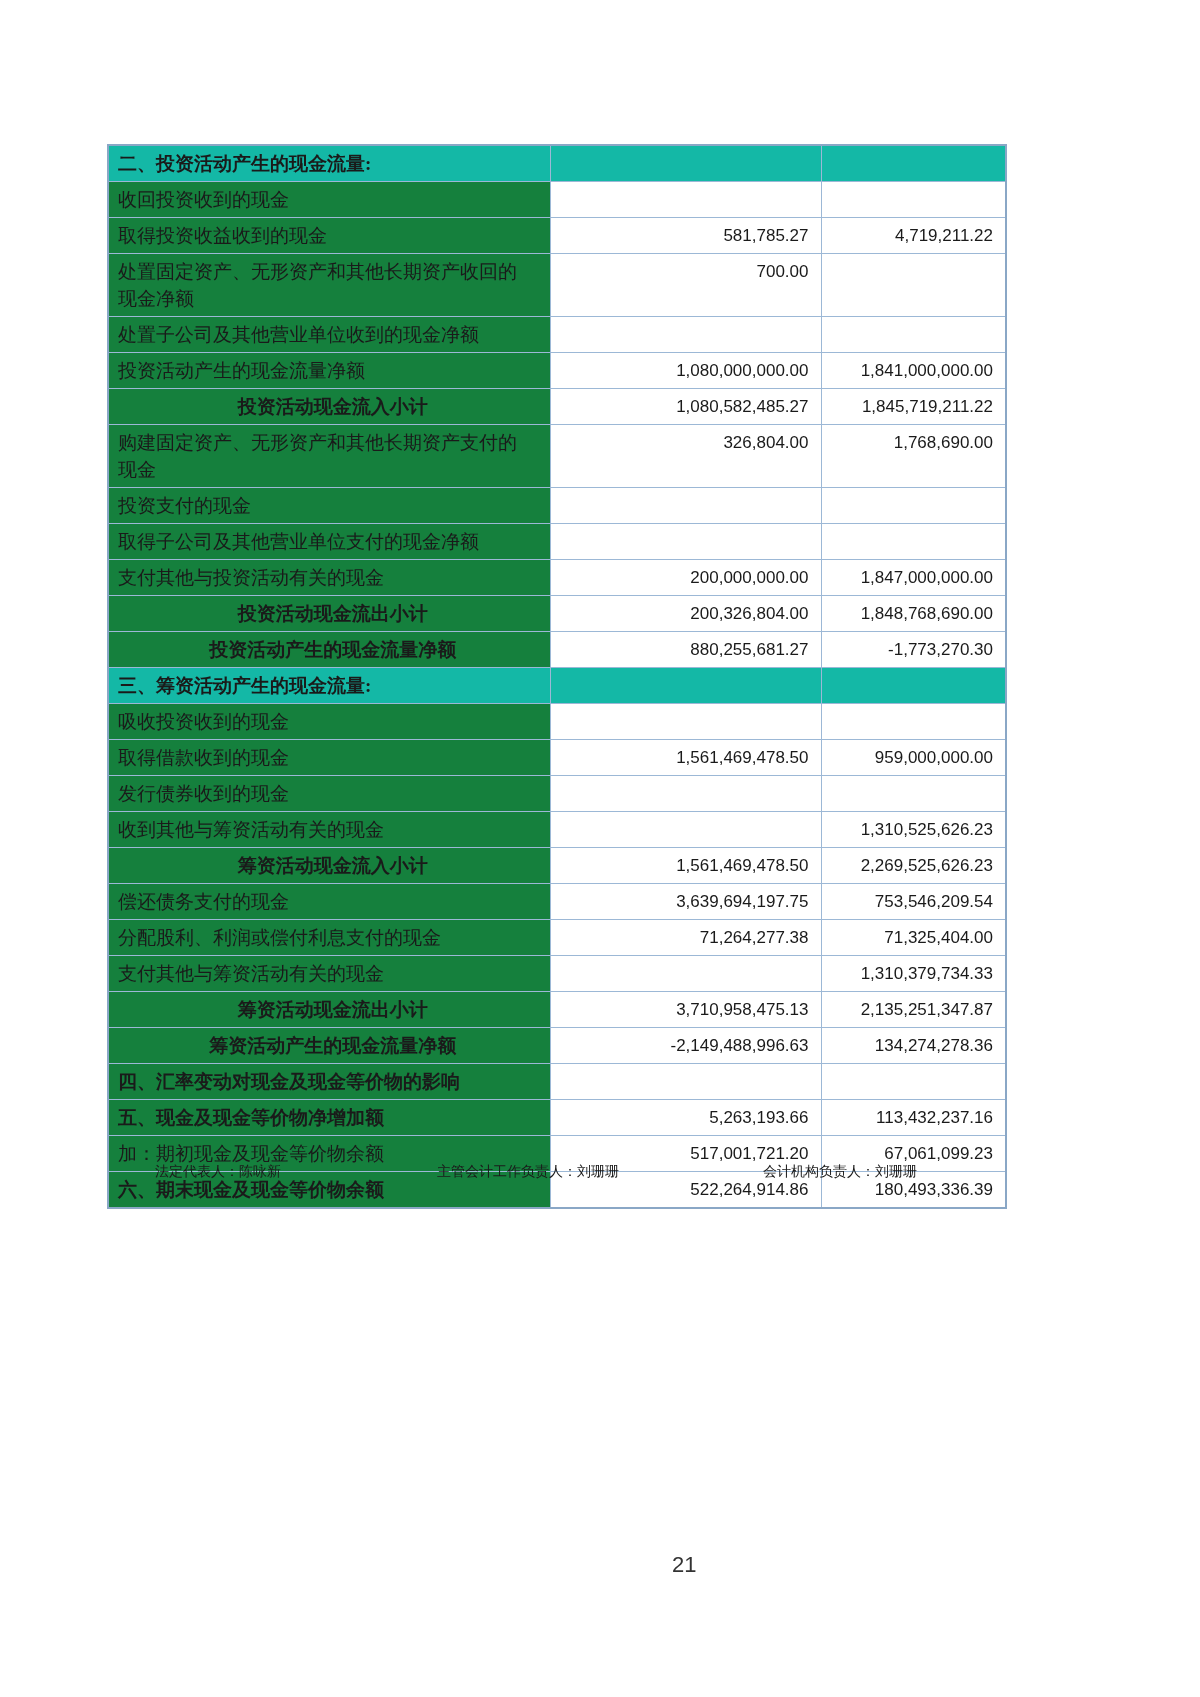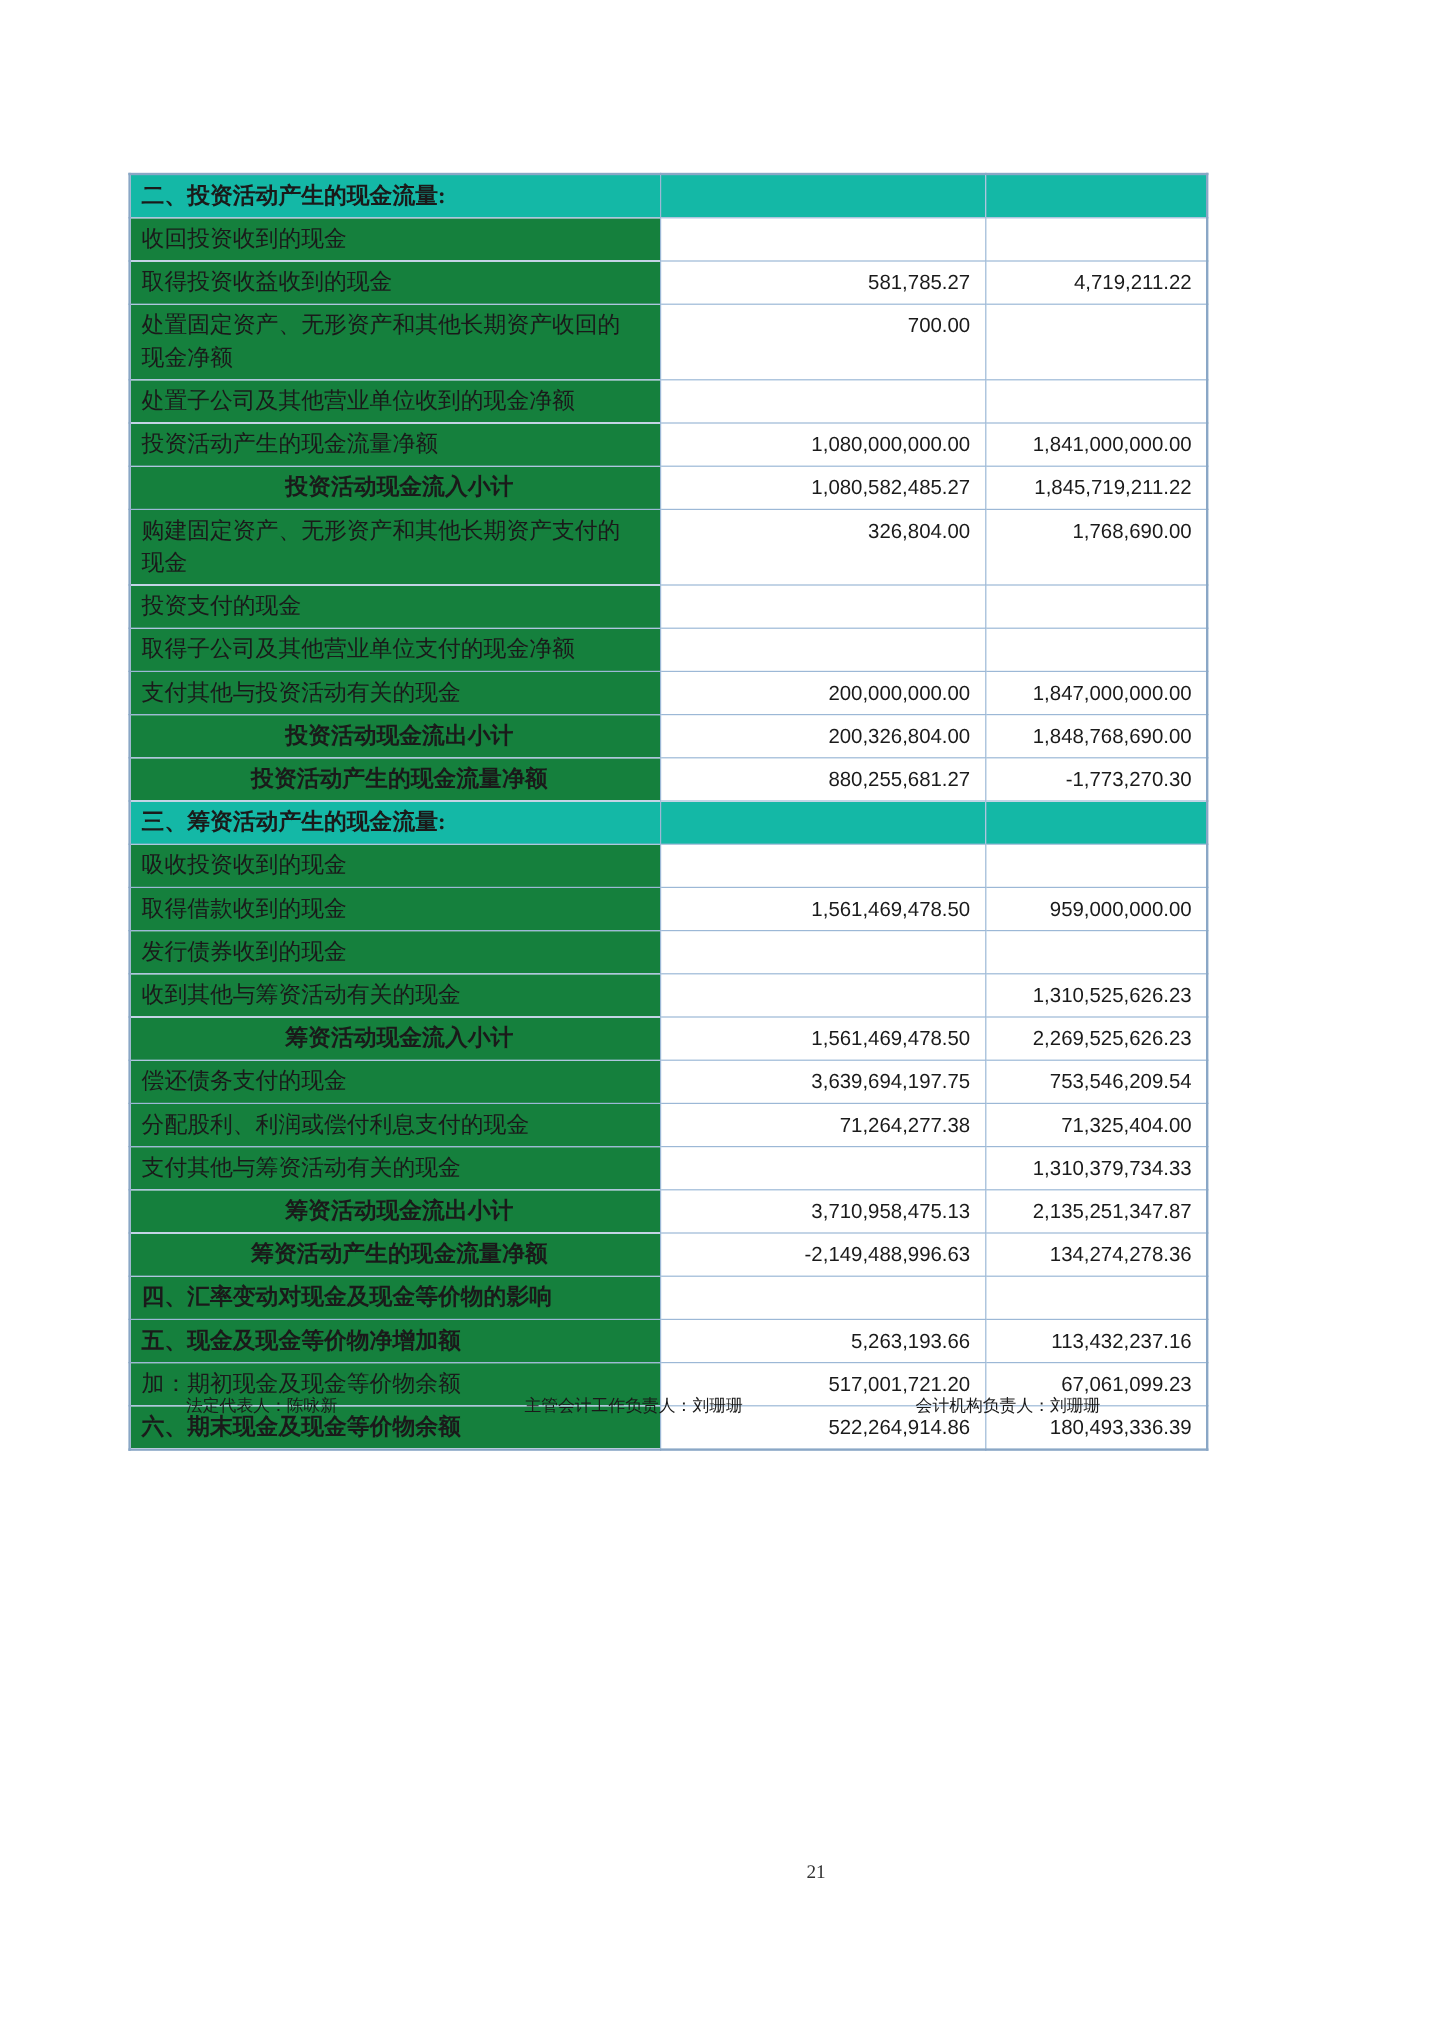--- a/index.html
+++ b/index.html
@@ -60,22 +60,22 @@
   .sig { position: absolute; top: 0; white-space: nowrap; }
   .sig.legal { left: 155px; }
   .sig.chief { left: 437px; }
   .sig.dept  { left: 763px; }
 
   
   .page-number {
     position: absolute;
     top: 1552px;
     left: 672px;
-    font-family: Liberation Serif, serif;
-    font-size: 16px;
+    font-family: Liberation Sans, sans-serif;
+    font-size: 22px;
     color: #333333;
     text-align: center;
   }
 </style>
 </head>
 <body>
 
 <div id="page">
 
   <div class="table-wrap">

